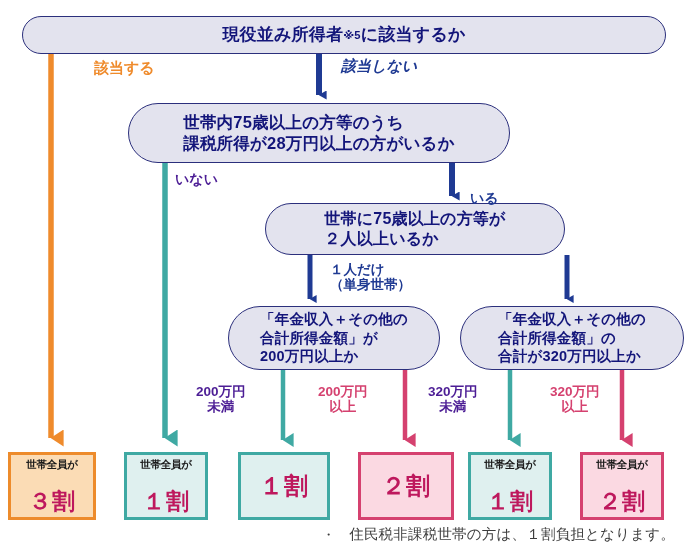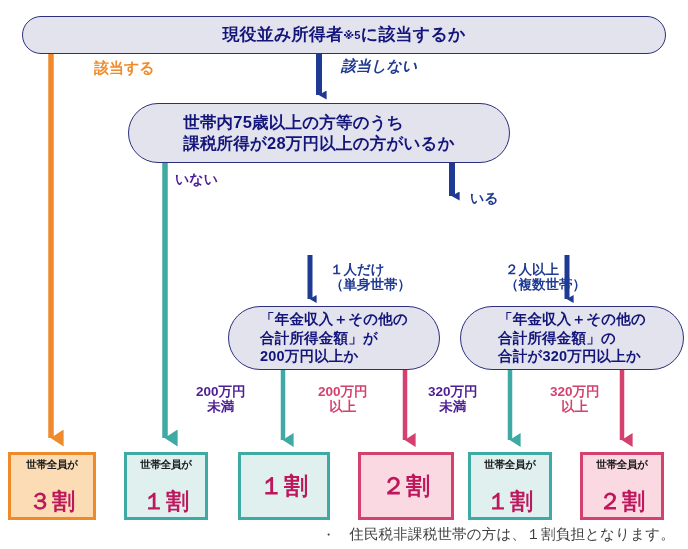--- a/index.html
+++ b/index.html
@@ -180,41 +180,43 @@
     <span class="txt">現役並み所得者</span>
       <span class="sup">※5</span>
       <span class="txt" style="display:inline">に該当するか</span>
   </div>
 
   <div class="node" id="node-tax28">
     <span class="txt">世帯内75歳以上の方等のうち
 課税所得が28万円以上の方がいるか</span>
   </div>
 
+  <div class="node" id="node-count">
+    <span class="txt">世帯に75歳以上の方等が
+２人以上いるか</span>
+  </div>
 
   <div class="node" id="node-single">
     <span class="txt">「年金収入＋その他の
 合計所得金額」が
 200万円以上か</span>
   </div>
 
   <div class="node" id="node-multi">
     <span class="txt">「年金収入＋その他の
 合計所得金額」の
 合計が320万円以上か</span>
   </div>
 
   <div class="elabel og" id="lab-yes">該当する</div>
   <div class="elabel nv" id="lab-no">該当しない</div>
   <div class="elabel tl" id="lab-none">いない</div>
   <div class="elabel nv" id="lab-exist">いる</div>
   <div class="elabel nv" id="lab-one">１人だけ
 （単身世帯）</div>
-  <div class="elabel nv" id="lab-two">２人以上
-（複数世帯）</div>
   <div class="elabel tl" id="lab-u200">200万円
 未満</div>
   <div class="elabel pk" id="lab-o200">200万円
 以上</div>
   <div class="elabel tl" id="lab-u320">320万円
 未満</div>
   <div class="elabel pk" id="lab-o320">320万円
 以上</div>
 
   <div class="result" id="res-1">

